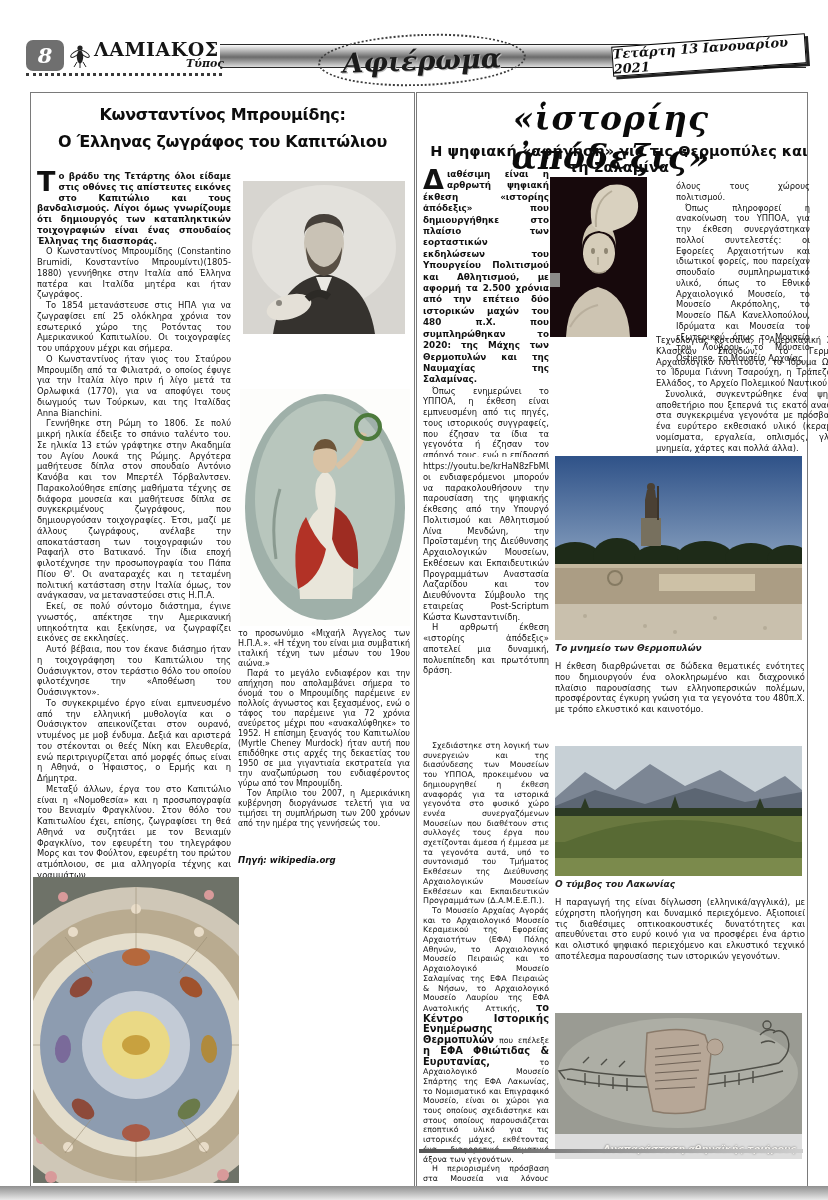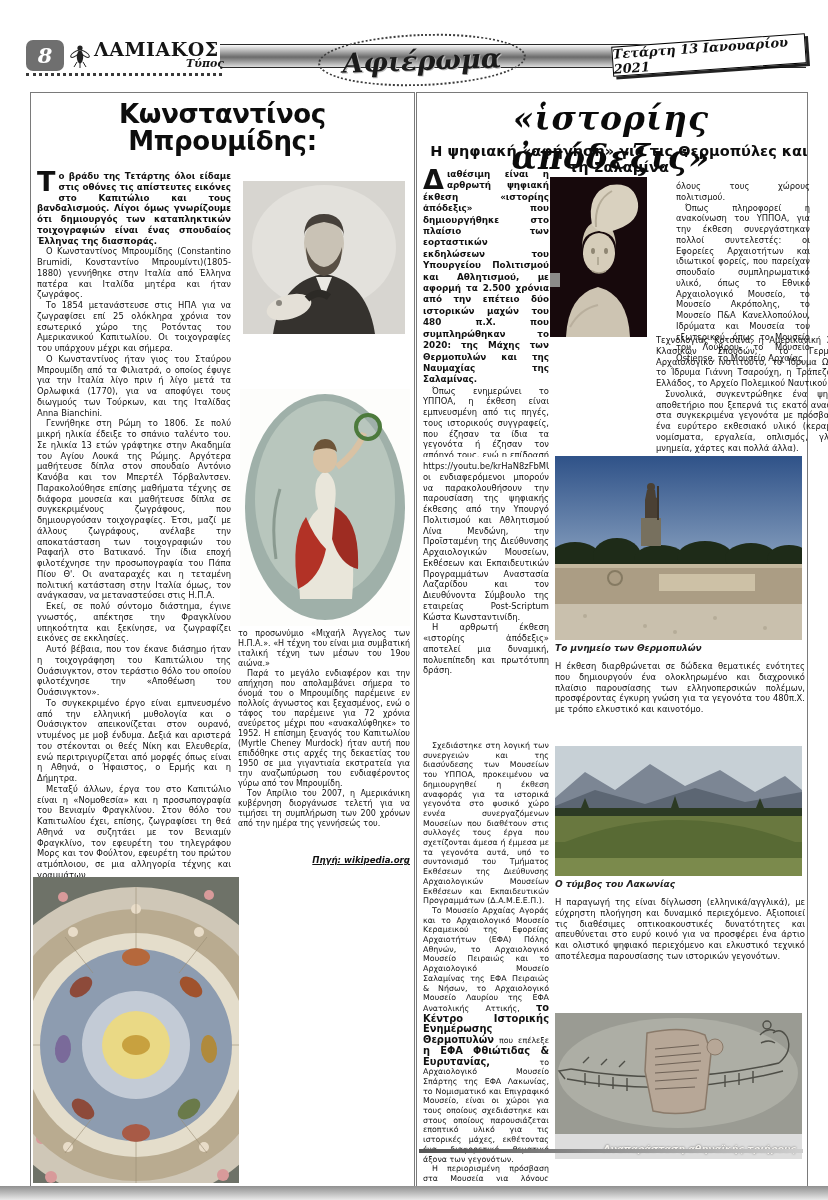--- a/index.html
+++ b/index.html
@@ -27,27 +27,27 @@
   .artbox{border:1px solid #7a7a7a;background:#fff;}
   
   .bt{font-size:8.4px;line-height:10.75px;text-align:justify;overflow:hidden;}
   .bt p{margin:0;text-indent:9px;}
   .bt p.ni{text-indent:0;}
   .bt.small{font-size:8px;line-height:10px;}
   .bt.tight{font-size:7.9px;line-height:9.7px;}
   .lead p{font-weight:bold;font-size:8.7px;}
   .rlead p{font-weight:bold;font-size:8.8px;line-height:11.4px;}
   .dropcap{float:left;font-size:27px;line-height:22px;font-weight:bold;padding:0 3px 0 0;text-indent:0;}
-  .ltitle{font-weight:bold;font-size:26px;line-height:27px;text-align:center;letter-spacing:-.3px;color:#0d0d0d;}
+  .ltitle{font-weight:bold;font-size:16px;line-height:27px;text-align:center;letter-spacing:-.3px;color:#0d0d0d;}
   .rtitle{font:bold 33px "DejaVu Serif",serif;text-align:center;letter-spacing:1px;color:#0a0a0a;}
   .rsub{font-weight:bold;font-size:14.5px;text-align:center;color:#0d0d0d;}
   .cap{font:bold italic 9px "DejaVu Sans",sans-serif;text-align:left;color:#222;}
   .capov{position:absolute;right:6px;bottom:5px;font:bold italic 9.5px "DejaVu Sans",sans-serif;color:#f4f2ee;text-shadow:0 0 2px #555;}
   .bigbold{font-weight:bold;font-size:1.25em;}
-  .src{font:bold italic 8.6px "DejaVu Sans",sans-serif;text-align:right;text-decoration:underline;}
+  .src{font:bold italic 8.6px "DejaVu Sans",sans-serif;}
   .imgfr{overflow:hidden;background:#ddd;}
   .rule2{background:linear-gradient(90deg,#555,#cfcfcf);height:4px;}
   .footband{left:0;top:1186px;width:828px;height:14px;background:linear-gradient(180deg,#8f8f8f,#e9e9e9);}
   svg{display:block;}
 </style>
 </head>
 <body>
 
 <div class="page">
 
@@ -70,31 +70,32 @@
   <div class="abs afieroma">
     <span>Αφιέρωμα</span>
   </div>
   <div class="abs datebox">
     <span>Τετάρτη 13 Ιανουαρίου 2021</span>
   </div>
 
   <div class="abs artbox" style="left:30px;top:92px;width:383px;height:1094px;">
     <div class="abs ltitle" style="left:4px;top:8px;width:375px;">
       <div>Κωνσταντίνος Μπρουμίδης:</div>
+      <div>Ο Έλληνας ζωγράφος του Καπιτώλιου</div>
     </div>
 
     <div class="abs bt" style="left:6px;top:78px;width:194px;height:724px;">
       <div class="lead">
           <p class="ni"><span class="dropcap">Τ</span><span>ο βράδυ της Τετάρτης όλοι είδαμε στις οθόνες τις απίστευτες εικόνες στο Καπιτώλιο και τους βανδαλισμούς. Λίγοι όμως γνωρίζουμε ότι δημιουργός των καταπληκτικών τοιχογραφιών είναι ένας σπουδαίος Έλληνας της διασποράς.</span></p>
         </div>
       <p>Ο Κωνσταντίνος Μπρουμίδης (Constantino Brumidi, Κονσταντίνο Μπρουμίντι)(1805-1880) γεννήθηκε στην Ιταλία από Έλληνα πατέρα και Ιταλίδα μητέρα και ήταν ζωγράφος.</p>
       <p>Το 1854 μετανάστευσε στις ΗΠΑ για να ζωγραφίσει επί 25 ολόκληρα χρόνια τον εσωτερικό χώρο της Ροτόντας του Αμερικανικού Καπιτωλίου. Οι τοιχογραφίες του υπάρχουν μέχρι και σήμερα.</p>
       <p>Ο Κωνσταντίνος ήταν γιος του Σταύρου Μπρουμίδη από τα Φιλιατρά, ο οποίος έφυγε για την Ιταλία λίγο πριν ή λίγο μετά τα Ορλωφικά (1770), για να αποφύγει τους διωγμούς των Τούρκων, και της Ιταλίδας Anna Bianchini.</p>
       <p>Γεννήθηκε στη Ρώμη το 1806. Σε πολύ μικρή ηλικία έδειξε το σπάνιο ταλέντο του. Σε ηλικία 13 ετών γράφτηκε στην Ακαδημία του Αγίου Λουκά της Ρώμης. Αργότερα μαθήτευσε δίπλα στον σπουδαίο Αντόνιο Κανόβα και τον Μπερτέλ Τόρβαλντσεν. Παρακολούθησε επίσης μαθήματα τέχνης σε διάφορα μουσεία και μαθήτευσε δίπλα σε συγκεκριμένους ζωγράφους, που δημιουργούσαν τοιχογραφίες. Έτσι, μαζί με άλλους ζωγράφους, ανέλαβε την αποκατάσταση των τοιχογραφιών του Ραφαήλ στο Βατικανό. Την ίδια εποχή φιλοτέχνησε την προσωπογραφία του Πάπα Πίου Θ'. Οι αναταραχές και η τεταμένη πολιτική κατάσταση στην Ιταλία όμως, τον ανάγκασαν, να μεταναστεύσει στις Η.Π.Α.</p>
-      <p>Εκεί, σε πολύ σύντομο διάστημα, έγινε γνωστός, απέκτησε την Φραγκλίνου υπηκοότητα και ξεκίνησε, να ζωγραφίζει εικόνες σε εκκλησίες.</p>
+      <p>Εκεί, σε πολύ σύντομο διάστημα, έγινε γνωστός, απέκτησε την Αμερικανική υπηκοότητα και ξεκίνησε, να ζωγραφίζει εικόνες σε εκκλησίες.</p>
       <p>Αυτό βέβαια, που τον έκανε διάσημο ήταν η τοιχογράφηση του Καπιτώλιου της Ουάσινγκτον, στον τεράστιο θόλο του οποίου φιλοτέχνησε την «Αποθέωση του Ουάσινγκτον».</p>
       <p>Το συγκεκριμένο έργο είναι εμπνευσμένο από την ελληνική μυθολογία και ο Ουάσιγκτον απεικονίζεται στον ουρανό, ντυμένος με μοβ ένδυμα. Δεξιά και αριστερά του στέκονται οι θεές Νίκη και Ελευθερία, ενώ περιτριγυρίζεται από μορφές όπως είναι η Αθηνά, ο Ήφαιστος, ο Ερμής και η Δήμητρα.</p>
       <p>Μεταξύ άλλων, έργα του στο Καπιτώλιο είναι η «Νομοθεσία» και η προσωπογραφία του Βενιαμίν Φραγκλίνου. Στον θόλο του Καπιτωλίου έχει, επίσης, ζωγραφίσει τη θεά Αθηνά να συζητάει με τον Βενιαμίν Φραγκλίνο, τον εφευρέτη του τηλεγράφου Μορς και τον Φούλτον, εφευρέτη του πρώτου ατμόπλοιου, σε μια αλληγορία τέχνης και γραμμάτων.</p>
       <p>Συνολικά, τοιχογράφησε περισσότερα από 1.500 τ.μ. στο Καπιτώλιο, σε διάστημα 25 ετών. Οι αναγεννησιακές του επιρροές (Μιχαήλ Άγγελος, Ραφαήλ), σε συνδυασμό με τις ρομαντικές τάσεις της εποχής του, είναι φανερές στα έργα του Μπρουμίδη, που από τους κριτικούς τέχνης πήρε</p>
     </div>
 
     <div class="abs imgfr" style="left:212px;top:88px;width:162px;height:153px;">
       <svg width="162" height="153" viewBox="0 0 162 153">
         <rect width="162" height="153" fill="#d7d5d0"></rect>
         <ellipse cx="81" cy="66" rx="72" ry="62" fill="#e3e1dc"></ellipse>

